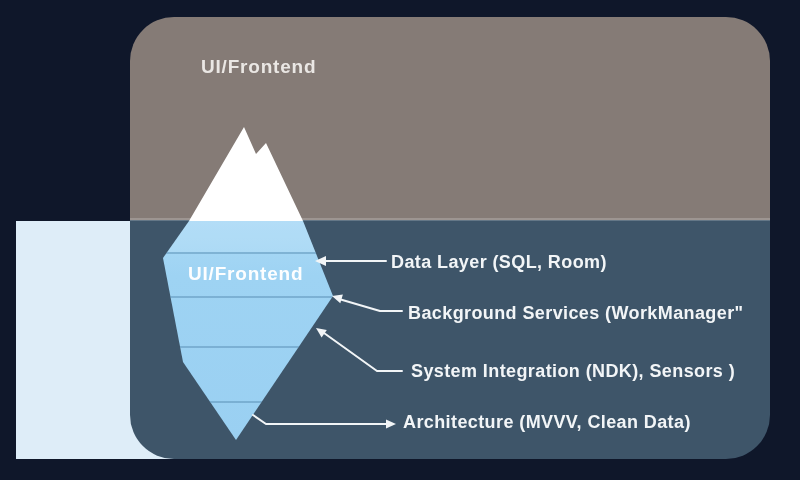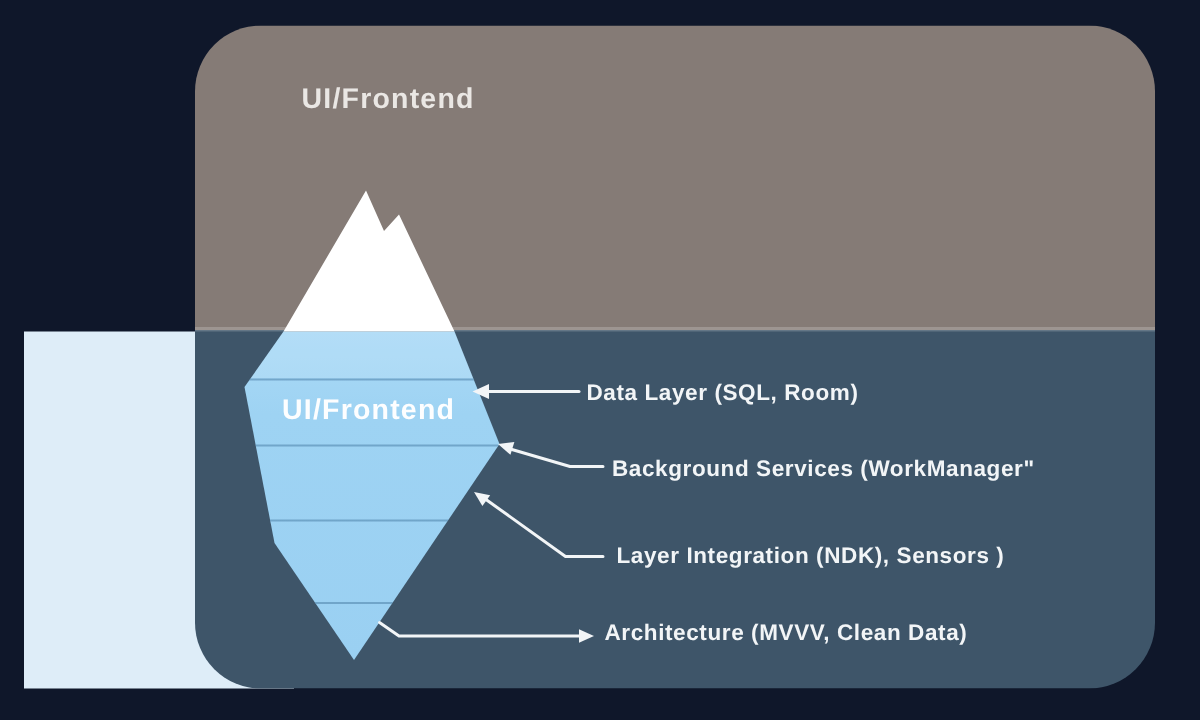--- a/index.html
+++ b/index.html
@@ -29,21 +29,21 @@
   .card-sea{height:239px;background:#3E5569;}
   .waterline{
     position:absolute;left:0;top:201px;width:100%;height:3px;
     background:rgba(255,255,255,0.20);
   }
   .svg-layer{position:absolute;left:0;top:0;width:800px;height:480px;}
   .label{
     position:absolute;
     transform:translateY(-50%);
     color:#F2F5F7;
-    font-size:15px;
+    font-size:18px;
     font-weight:bold;
     letter-spacing:0.4px;
     white-space:nowrap;
   }
   .surface-label{
     position:absolute;
     left:201px;top:56px;
     color:#EAE7E4;
     font-size:19px;
     font-weight:bold;
@@ -114,16 +114,16 @@
       <polygon points="396,424 386,419.5 386,428.5"></polygon>
     </g>
   </svg>
 
   <div class="surface-label">UI/Frontend</div>
 
   <div class="iceberg-label">UI/Frontend</div>
 
   <div class="label ann-1">Data Layer (SQL, Room)</div>
   <div class="label ann-2">Background Services (WorkManager"</div>
-  <div class="label ann-3">Layer Integration (NDK), Sensors )</div>
+  <div class="label ann-3">System Integration (NDK), Sensors )</div>
   <div class="label ann-4">Architecture (MVVV, Clean Data)</div>
 
 </div>
 
 </body></html>

